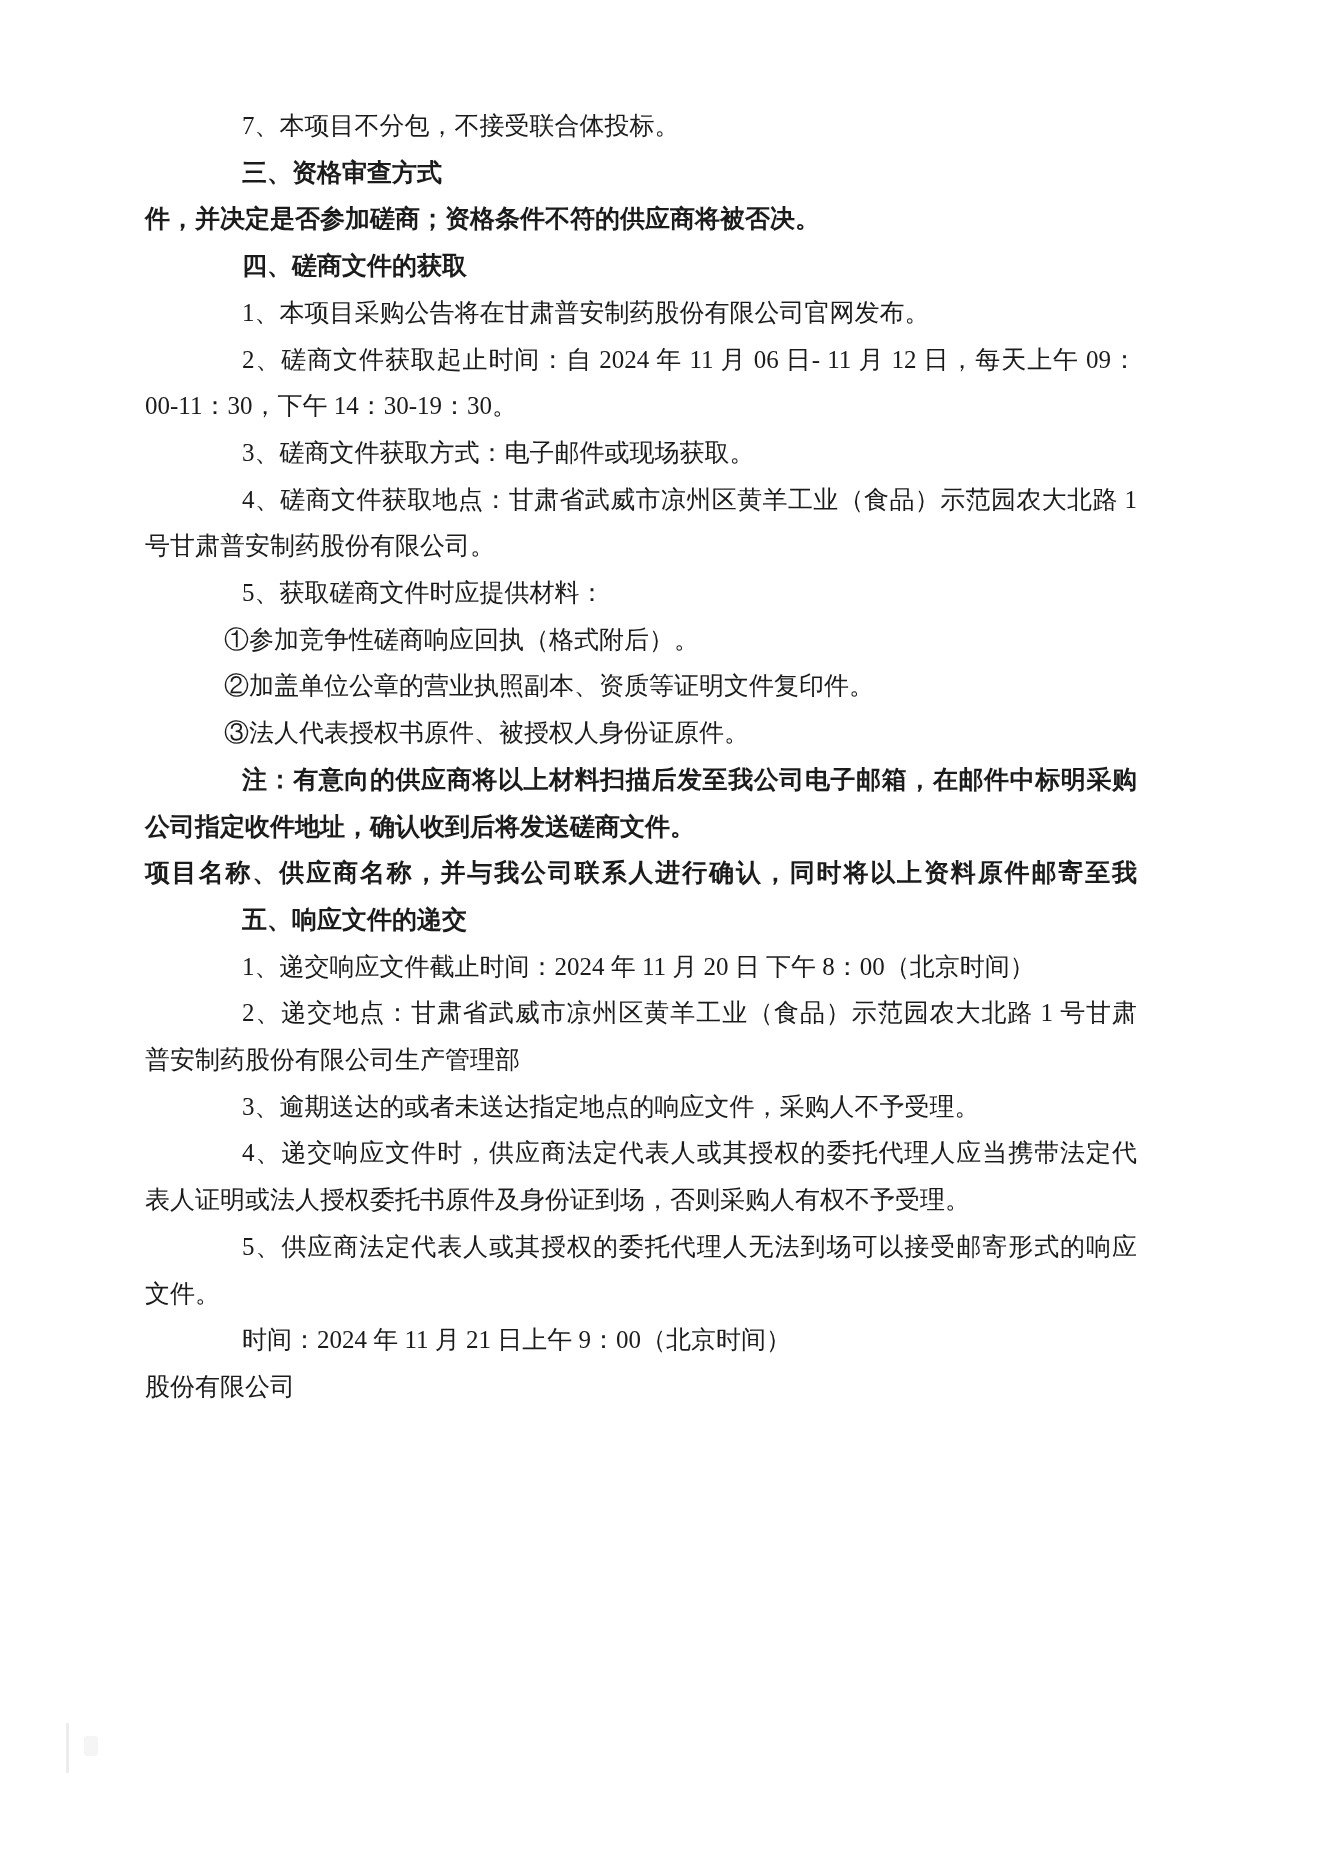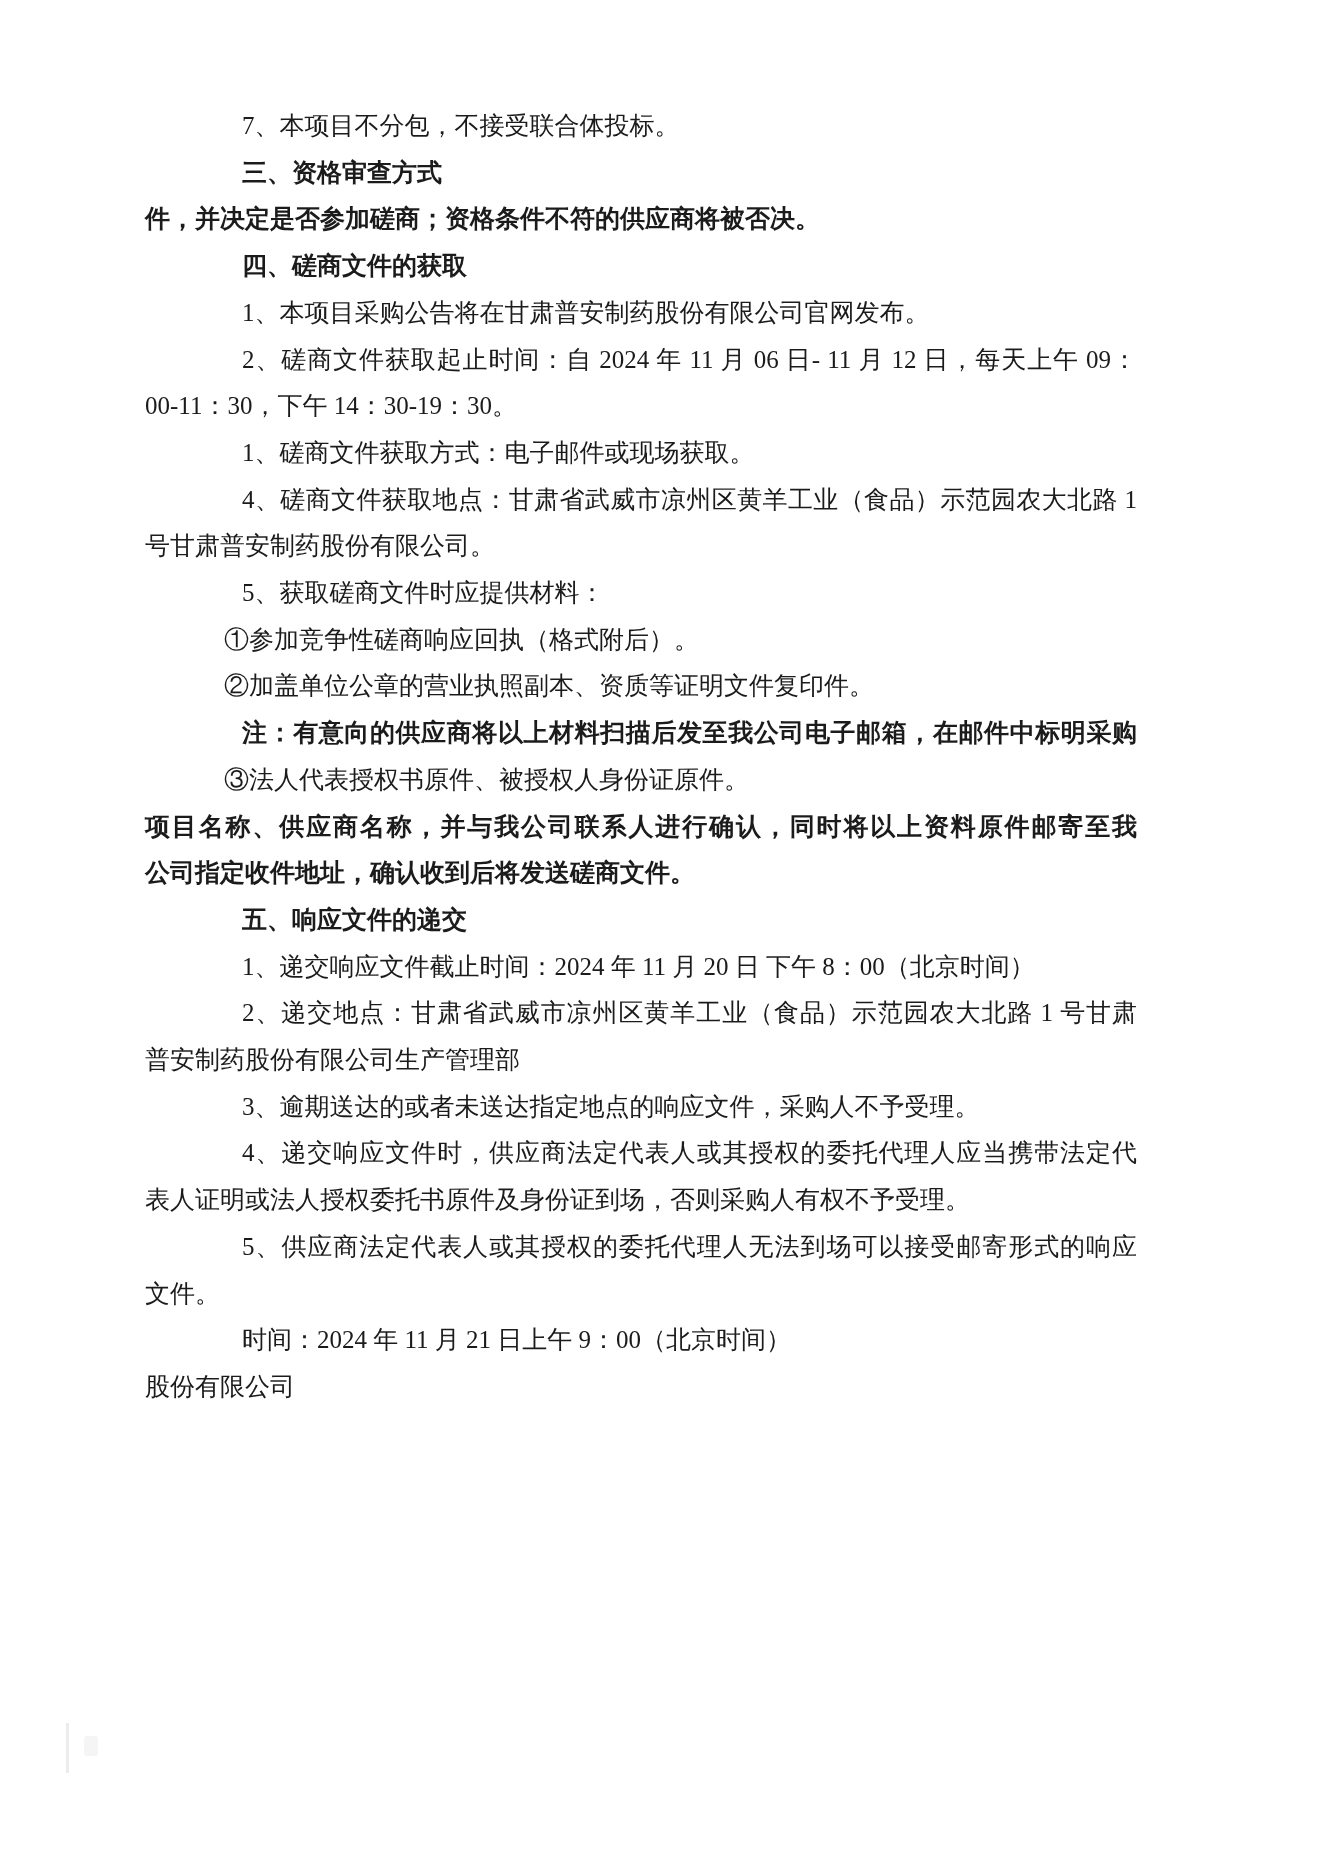--- a/index.html
+++ b/index.html
@@ -66,30 +66,30 @@
 
 <div class="page">
   <div class="doc-body" style="color: rgb(27, 27, 27);">
       <div class="line ind">7、本项目不分包，不接受联合体投标。</div>
       <div class="line ind bold">三、资格审查方式</div>
       <div class="line bold">件，并决定是否参加磋商；资格条件不符的供应商将被否决。</div>
       <div class="line ind bold">四、磋商文件的获取</div>
       <div class="line ind">1、本项目采购公告将在甘肃普安制药股份有限公司官网发布。</div>
       <div class="line ind just">2、磋商文件获取起止时间：自 2024 年 11 月 06 日- 11 月 12 日，每天上午 09：</div>
       <div class="line">00-11：30，下午 14：30-19：30。</div>
-      <div class="line ind">1、磋商文件获取方式：电子邮件或现场获取。</div>
+      <div class="line ind">3、磋商文件获取方式：电子邮件或现场获取。</div>
       <div class="line ind just">4、磋商文件获取地点：甘肃省武威市凉州区黄羊工业（食品）示范园农大北路 1</div>
       <div class="line">号甘肃普安制药股份有限公司。</div>
       <div class="line ind">5、获取磋商文件时应提供材料：</div>
       <div class="line ind-sm">①参加竞争性磋商响应回执（格式附后）。</div>
       <div class="line ind-sm">②加盖单位公章的营业执照副本、资质等证明文件复印件。</div>
+      <div class="line ind-sm">③法人代表授权书原件、被授权人身份证原件。</div>
       <div class="line ind bold just">注：有意向的供应商将以上材料扫描后发至我公司电子邮箱，在邮件中标明采购</div>
-      <div class="line ind-sm">③法人代表授权书原件、被授权人身份证原件。</div>
+      <div class="line bold">公司指定收件地址，确认收到后将发送磋商文件。</div>
       <div class="line bold just">项目名称、供应商名称，并与我公司联系人进行确认，同时将以上资料原件邮寄至我</div>
-      <div class="line bold">公司指定收件地址，确认收到后将发送磋商文件。</div>
       <div class="line ind bold">五、响应文件的递交</div>
       <div class="line ind">1、递交响应文件截止时间：2024 年 11 月 20 日 下午 8：00（北京时间）</div>
       <div class="line ind just">2、递交地点：甘肃省武威市凉州区黄羊工业（食品）示范园农大北路 1 号甘肃</div>
       <div class="line">普安制药股份有限公司生产管理部</div>
       <div class="line ind">3、逾期送达的或者未送达指定地点的响应文件，采购人不予受理。</div>
       <div class="line ind just">4、递交响应文件时，供应商法定代表人或其授权的委托代理人应当携带法定代</div>
       <div class="line">表人证明或法人授权委托书原件及身份证到场，否则采购人有权不予受理。</div>
       <div class="line ind just">5、供应商法定代表人或其授权的委托代理人无法到场可以接受邮寄形式的响应</div>
       <div class="line">文件。</div>
       <div class="line ind">时间：2024 年 11 月 21 日上午 9：00（北京时间）</div>

